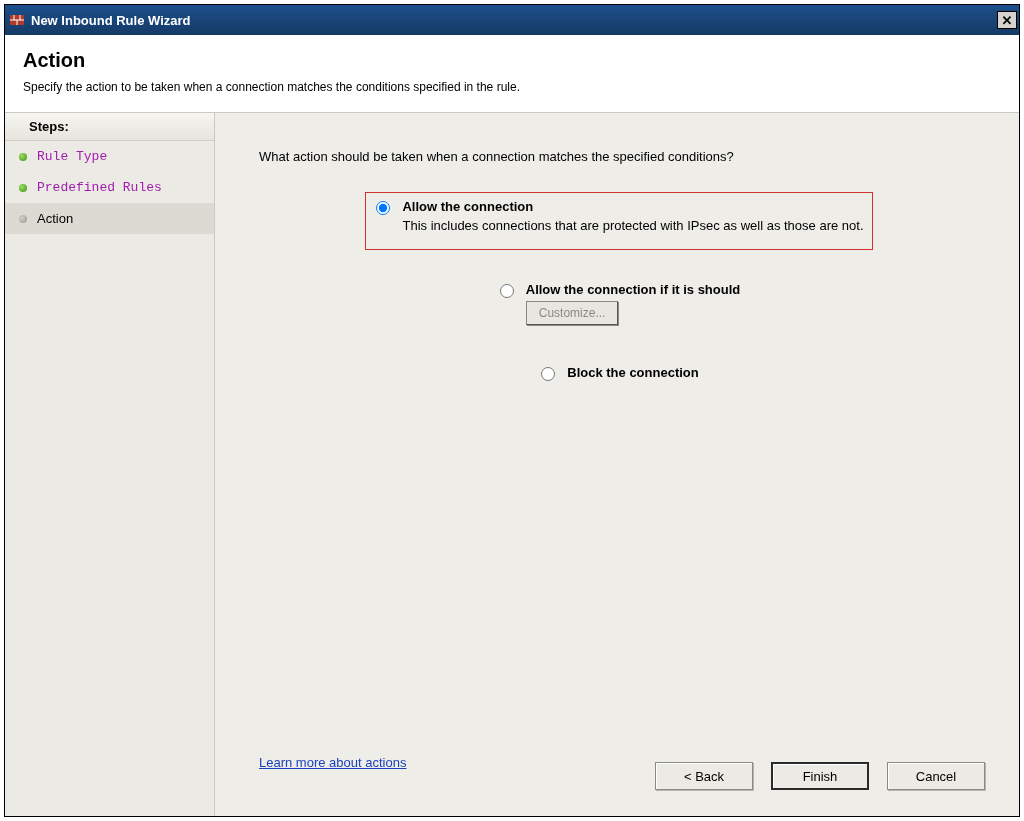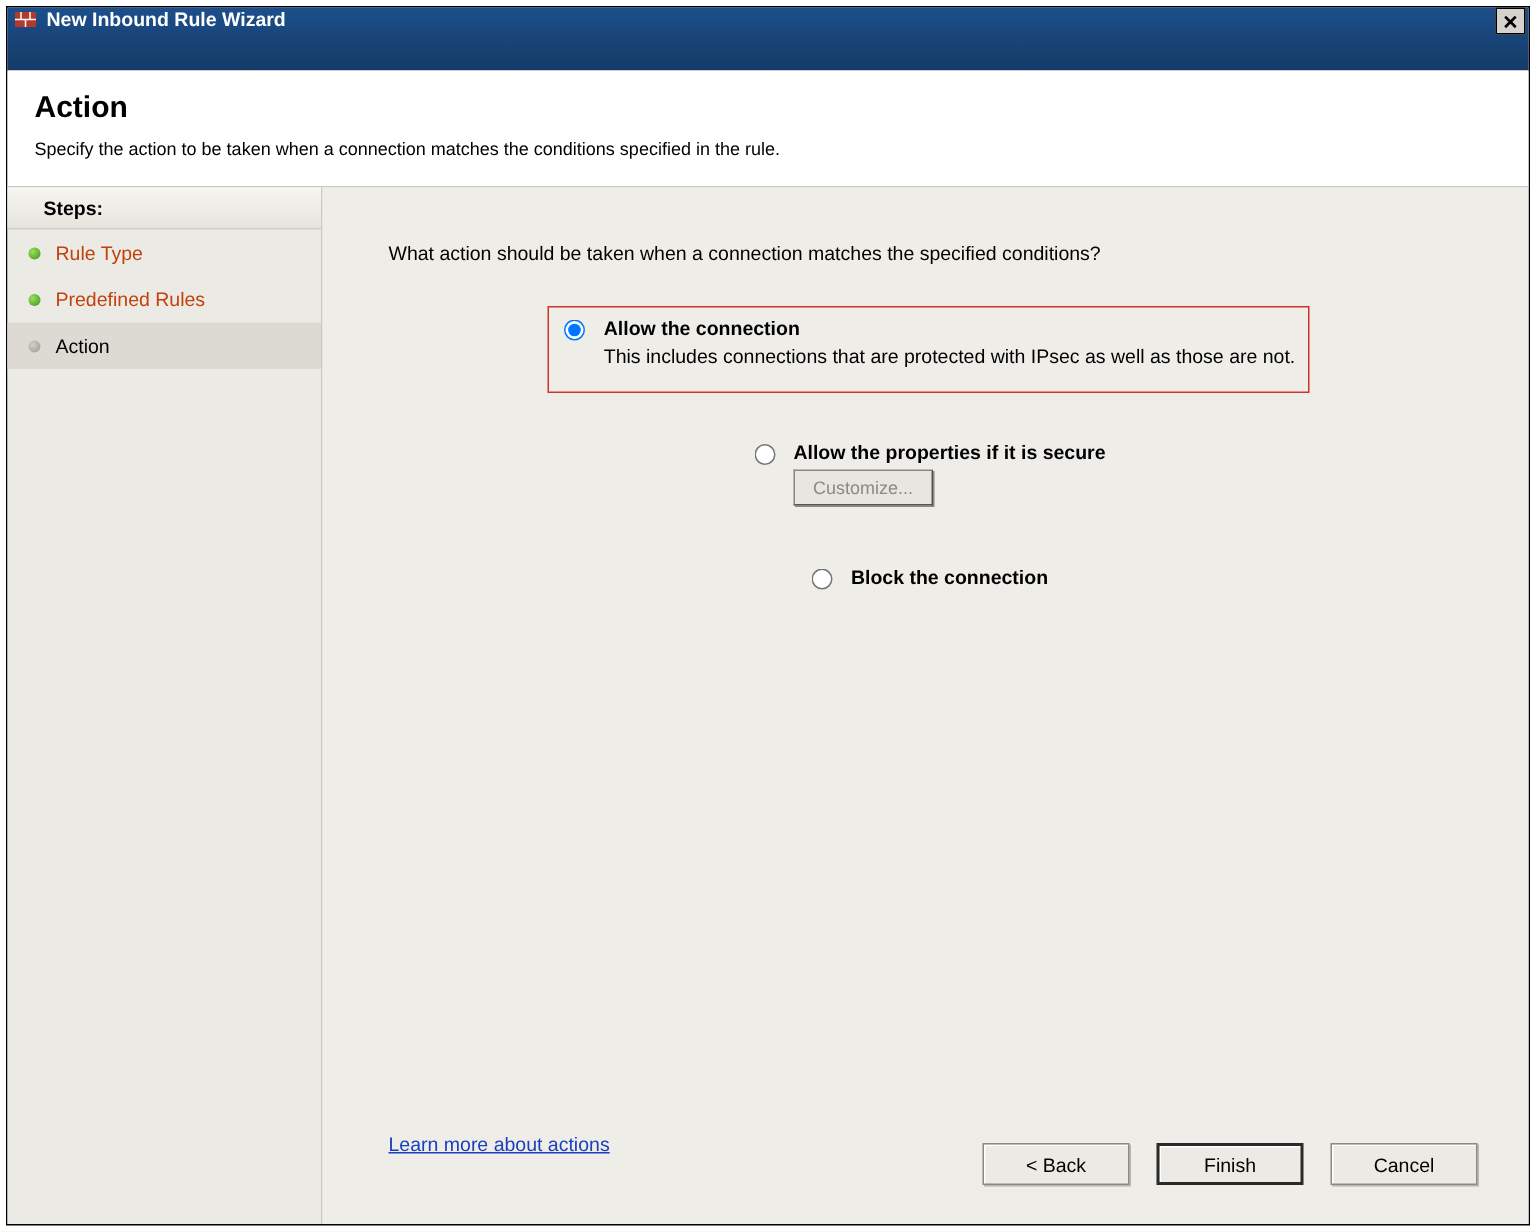--- a/index.html
+++ b/index.html
@@ -15,22 +15,23 @@
     height: 813px;
     margin: 4px;
     border: 1px solid #000;
     display: flex;
     flex-direction: column;
     background: #fff;
   }
   .titlebar {
     background: linear-gradient(to bottom, #1c4f8b 0%, #153a66 100%);
     color: #fff;
-    height: 42px;
-    display: flex;
+    height: 30px;
+    display: flex;
+    align-items: center;
     padding: 0 2px 0 4px;
     font-weight: bold;
   }
   .titlebar-icon {
     width: 16px;
     height: 16px;
     margin-right: 6px;
     display: flex;
     align-items: center;
     justify-content: center;
@@ -80,21 +81,21 @@
     background: linear-gradient(to bottom, #f6f5f1, #e6e4dd);
     border-bottom: 1px solid #cfcdc7;
   }
   .step-item {
     display: flex;
     align-items: center;
     padding: 8px 10px 8px 14px;
     font-size: 13px;
     cursor: pointer;
   }
-  .step-item.link { color: #c2410c; }
+  .step-item.link { color: #a21caf; font-family: Liberation Mono, monospace; }
   .step-item.current {
     background: #dcdad3;
     color: #000;
   }
   .bullet {
     width: 8px; height: 8px; border-radius: 50%;
     background: radial-gradient(circle at 35% 35%, #9be05a, #3b8f1c);
     margin-right: 10px;
     flex: none;
   }
@@ -218,21 +219,21 @@
           <div class="radio-wrap"><input type="radio" name="action" checked="" style=""></div>
           <div class="opt-content">
             <div class="opt-title">Allow the connection</div>
             <div class="opt-desc">This includes connections that are protected with IPsec as well as those are not.</div>
           </div>
         </div>
 
         <div class="option">
           <div class="radio-wrap"><input type="radio" name="action" style=""></div>
           <div class="opt-content">
-            <div class="opt-title">Allow the properties if it is secure</div>
+            <div class="opt-title">Allow the connection if it is should</div>
             <button class="customize-btn" disabled="">Customize...</button>
           </div>
         </div>
 
         <div class="option">
           <div class="radio-wrap"><input type="radio" name="action" style=""></div>
           <div class="opt-content">
             <div class="opt-title">Block the connection</div>
           </div>
         </div>

